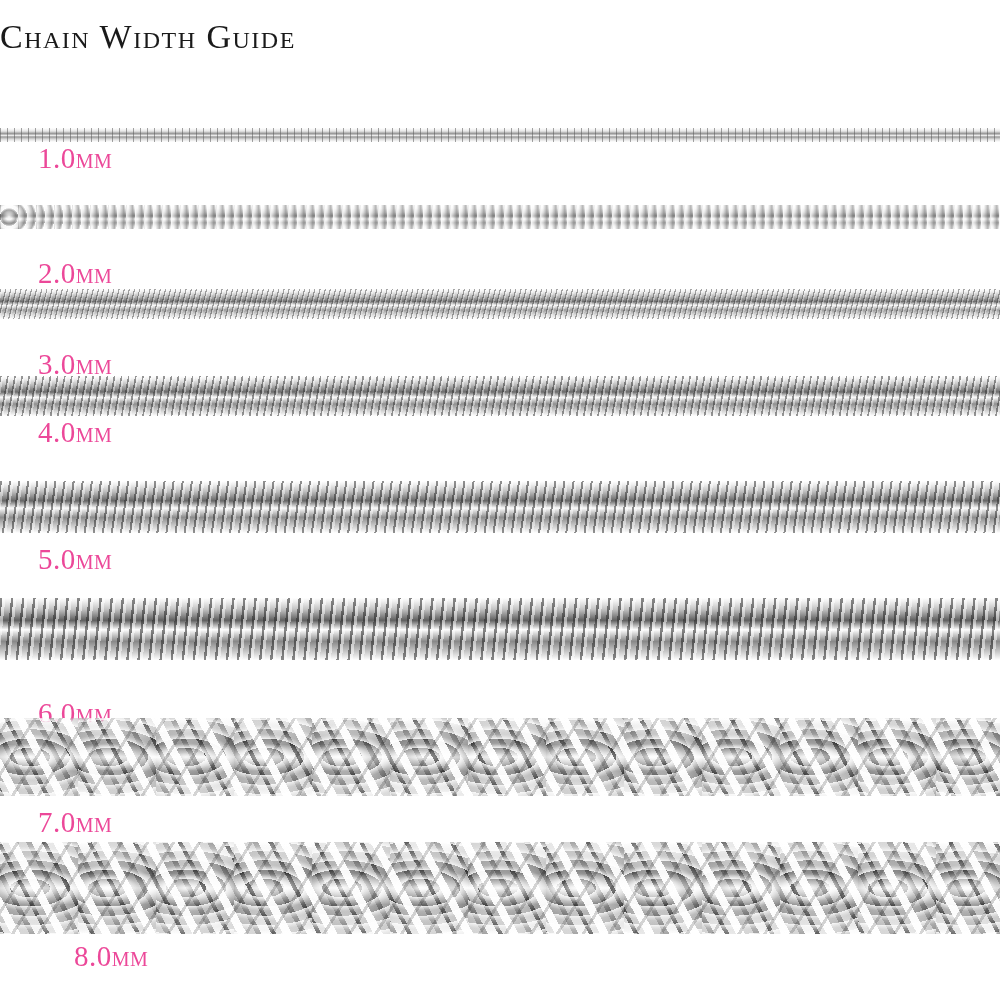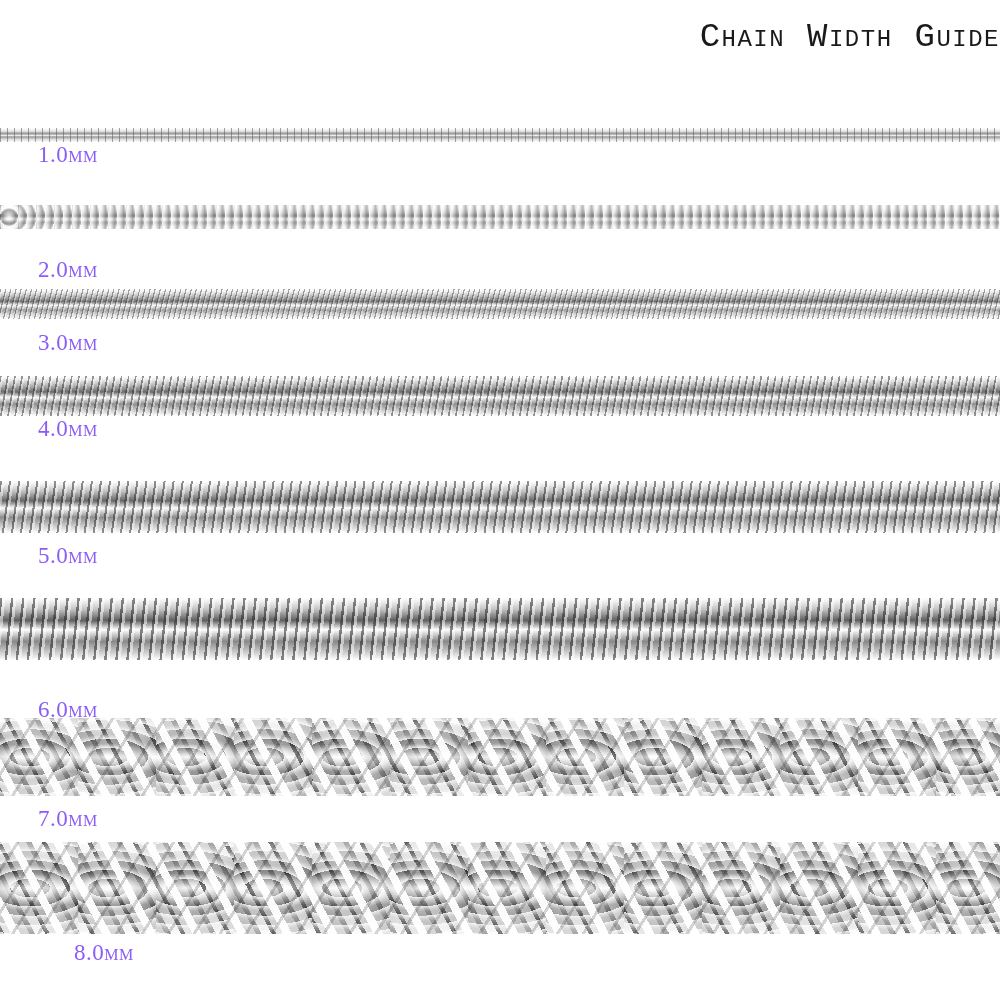--- a/index.html
+++ b/index.html
@@ -13,22 +13,22 @@
     position: relative;
     font-family: "Liberation Serif", serif;
     overflow: hidden;
   }
 
   #page-title {
     position: absolute;
     top: 18px;
     left: 0;
     width: 1000px;
-    text-align: right;
-    font-family: Liberation Mono, monospace;
+    text-align: left;
+    font-family: Liberation Serif, serif;
     font-size: 34px;
     font-variant: small-caps;
     letter-spacing: 1.5px;
     color: #1a1a1a;
     white-space: pre;
   }
 
   .chain-row {
     position: absolute;
     left: 0;
@@ -39,23 +39,23 @@
     position: absolute;
     left: 0;
     width: 1000px;
     overflow: hidden;
   }
 
   .chain-label {
     position: absolute;
     left: 38px;
     font-family: "Liberation Serif", serif;
-    font-size: 23px;
+    font-size: 29px;
     font-variant: small-caps;
-    color: #8b5cf6;
+    color: #ec4899;
     letter-spacing: 0.5px;
     white-space: pre;
   }
 
   
   .metal {
     width: 100%;
     height: 100%;
     position: relative;
   }
@@ -292,21 +292,21 @@
     <div class="chain-row">
       <div class="chain-strip" style="top: 205px; height: 24px;">
         <div class="metal w2"></div>
       </div>
       <div class="chain-label" style="top: 232px; margin-top: 25px;">2.0mm</div>
     </div>
     <div class="chain-row">
       <div class="chain-strip" style="top: 289px; height: 30px;">
         <div class="metal w3"></div>
       </div>
-      <div class="chain-label" style="top: 330px;">3.0mm</div>
+      <div class="chain-label" style="top: 348px;">3.0mm</div>
     </div>
     <div class="chain-row">
       <div class="chain-strip" style="top: 376px; height: 40px;">
         <div class="metal w4"></div>
       </div>
       <div class="chain-label" style="top: 416px;">4.0mm</div>
     </div>
     <div class="chain-row">
       <div class="chain-strip" style="top: 481px; height: 52px;">
         <div class="metal w5"></div>

